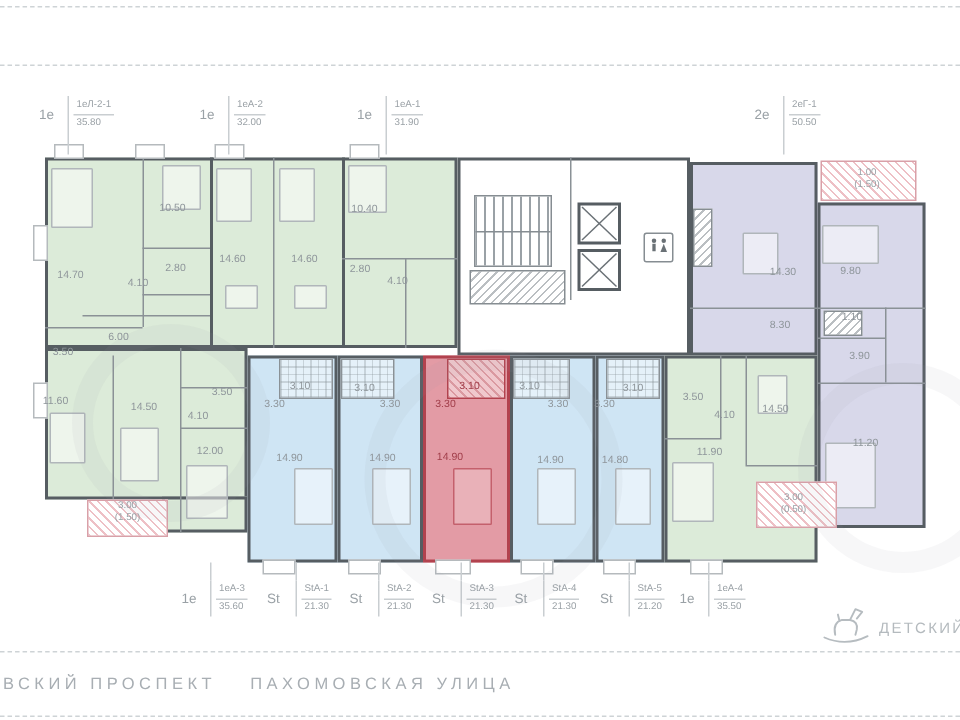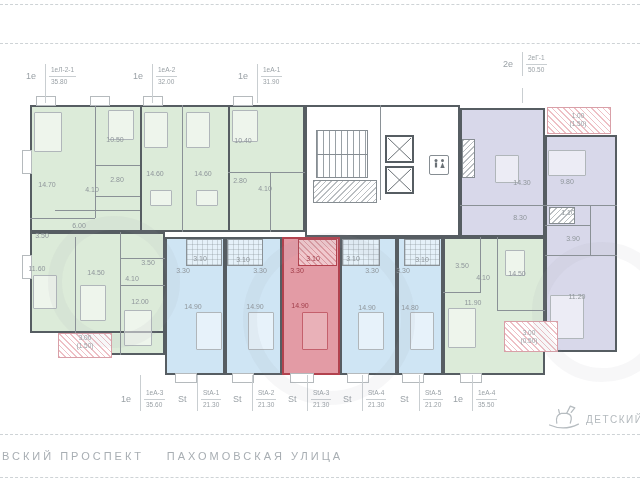--- a/index.html
+++ b/index.html
@@ -231,21 +231,21 @@
       </span>
   </div>
   <div class="ulabel" style="left:238px;top:64px">
     <span class="ut">1е</span>
       <span class="udiv"></span>
     <span class="ufrac">
         <span class="ucode">1еА-1</span>
         <span class="uarea">31.90</span>
       </span>
   </div>
-  <div class="ulabel" style="left:503px;top:52px">
+  <div class="ulabel" style="left:503px;top:64px">
     <span class="ut">2е</span>
       <span class="udiv"></span>
     <span class="ufrac">
         <span class="ucode">2еГ-1</span>
         <span class="uarea">50.50</span>
       </span>
   </div>
 
   <div class="conn" style="left:140px;top:375px;height:12px"></div>
   <div class="conn" style="left:197px;top:375px;height:12px"></div>

